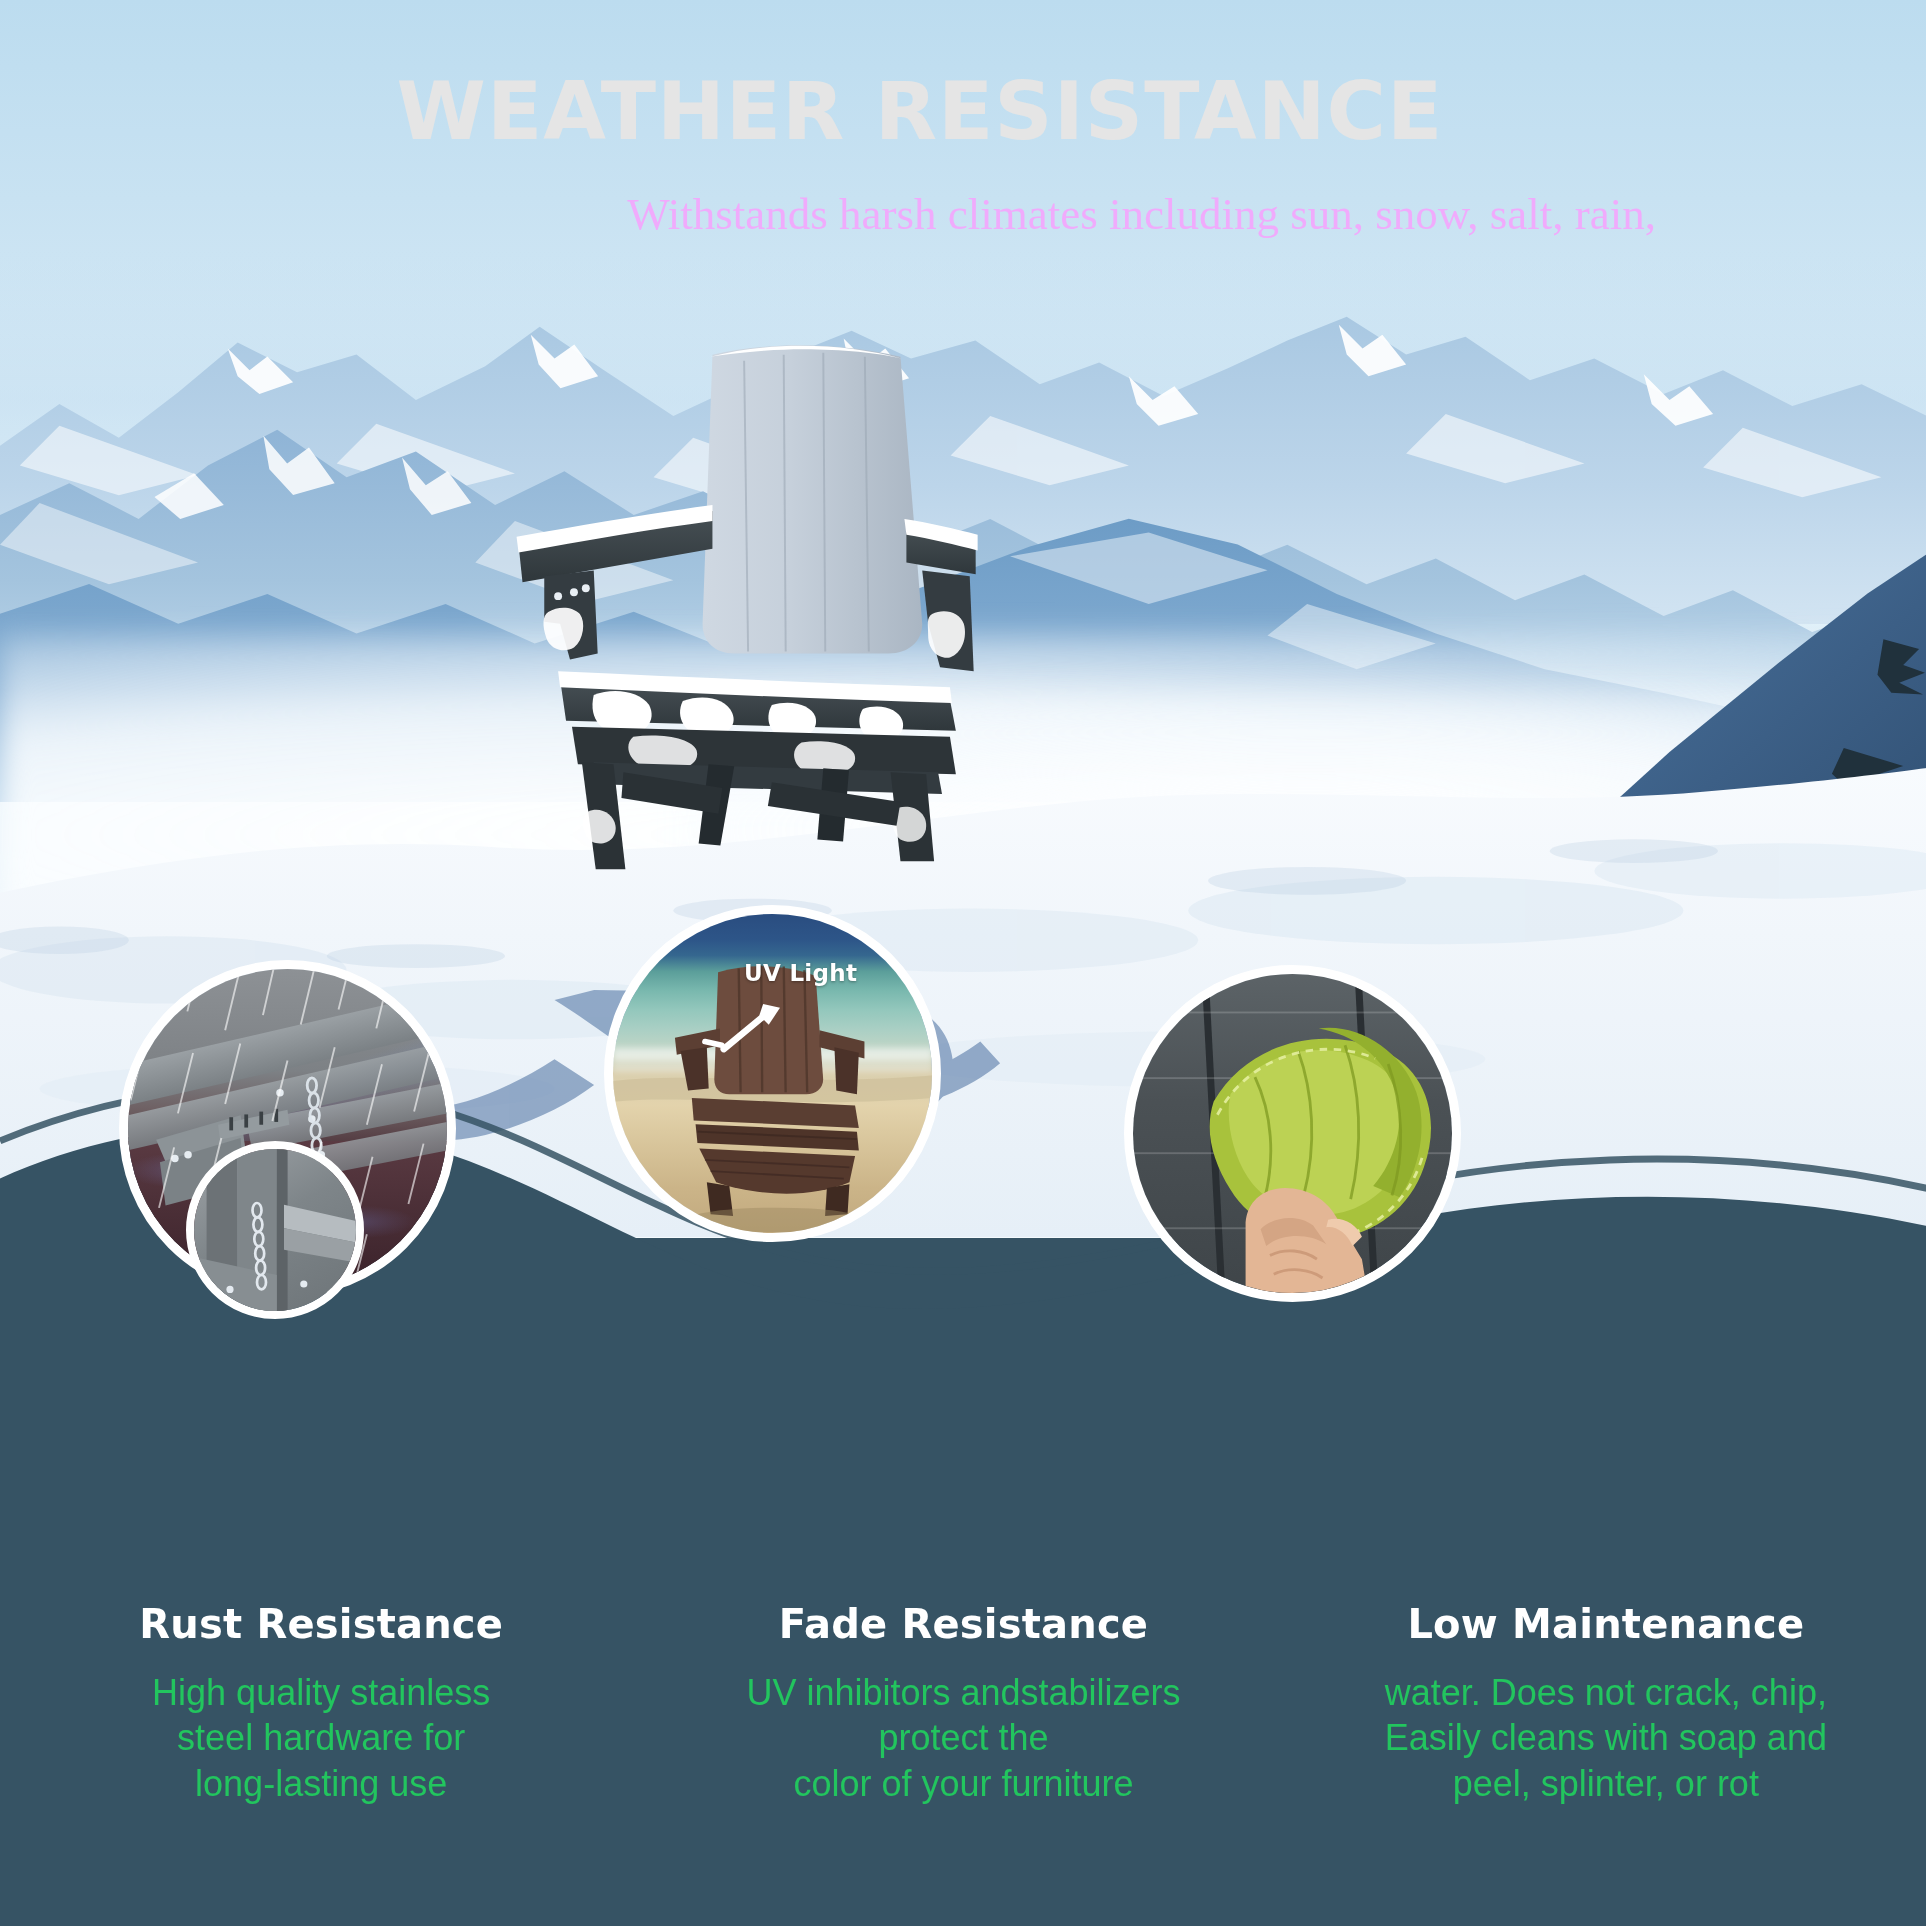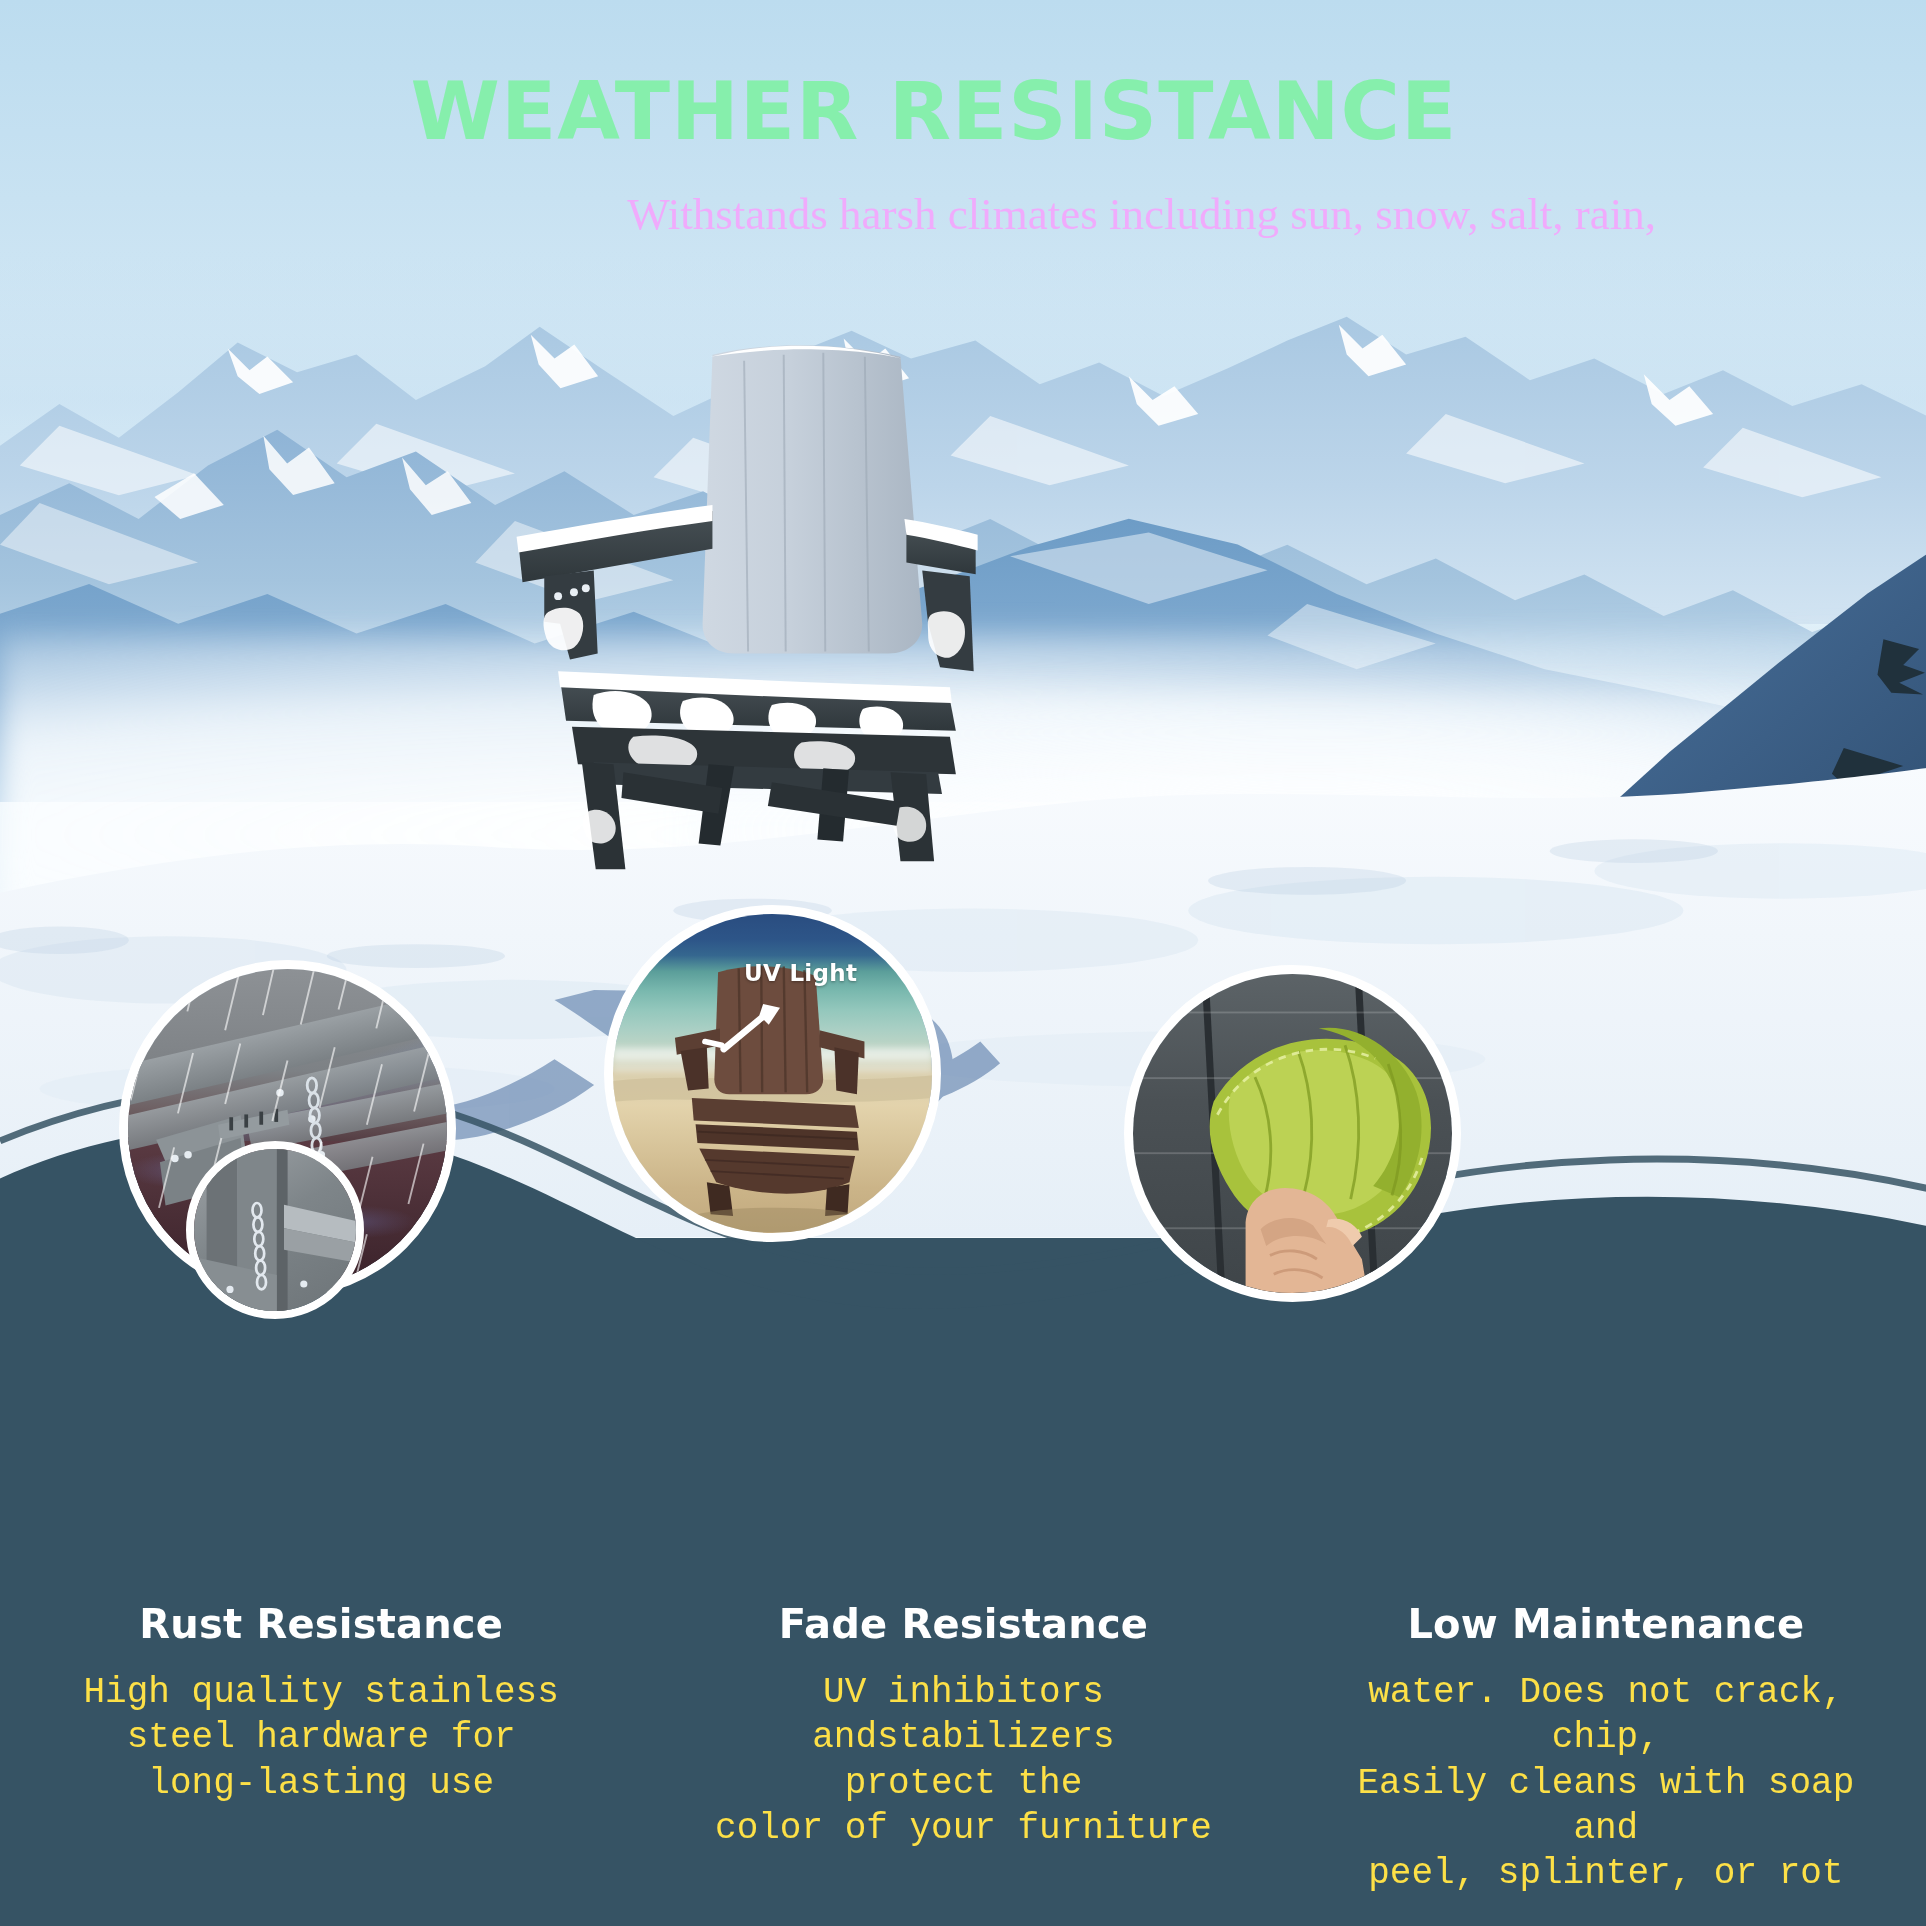--- a/index.html
+++ b/index.html
@@ -82,31 +82,31 @@
       #dacfae 50%, #e3d3ac 60%, #d8c59b 72%, #cbb488 86%, #c1a97e 100%);}
   .surf{position:absolute;left:0;width:100%;background:rgba(255,255,255,.55);filter:blur(3px);}
   .uvlabel{position:absolute;left:131px;top:46px;color:#fff;font-size:23px;font-weight:700;
     letter-spacing:0.3px;text-shadow:0 1px 3px rgba(0,0,0,.35);font-family:"DejaVu Sans",sans-serif;}
 
   
   .deck{position:absolute;inset:0;background:linear-gradient(180deg,#5c6367,#4b5155 40%,#3f4549);}
   .deck-seam{position:absolute;top:0;height:100%;width:7px;background:#2a2f33;}
 
   
-  .headline{position:absolute;left:14px;top:71px;width:1840px;text-align:center;
+  .headline{position:absolute;left:0;top:71px;width:1840px;text-align:center;
     font-family:"DejaVu Sans",sans-serif;font-weight:700;font-size:81px;letter-spacing:1px;
-    color:#86efac;line-height:1;}
+    color:#e5e5e5;line-height:1;}
   .subhead{position:absolute;left:270px;top:186px;width:1386px;text-align:right;
     font-family:"Liberation Serif",serif;font-size:45px;line-height:1.28;color:#f0abfc;}
 
   .cols{position:absolute;left:0;top:1604px;width:1927px;height:297px;display:flex;}
   .col{flex:1 1 0;text-align:center;padding:0 34px;box-sizing:border-box;}
   .col-title{font-family:"DejaVu Sans",sans-serif;font-weight:700;font-size:40px;color:#ffffff;
     letter-spacing:0.2px;margin-bottom:26px;line-height:1;}
-  .col-desc{font-family:Liberation Mono, monospace;font-size:36px;line-height:1.26;color:#fde047;}
+  .col-desc{font-family:Liberation Sans, sans-serif;font-size:36px;line-height:1.26;color:#22c55e;}
 </style>
 </head>
 <body>
 
 <div id="stage">
 
   <div class="scene">
 
     <div class="haze"></div>
 

